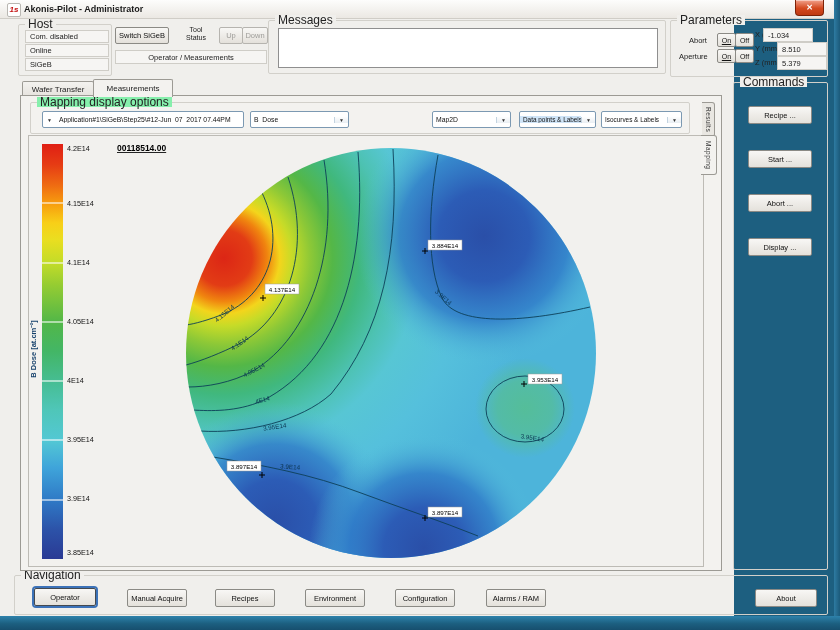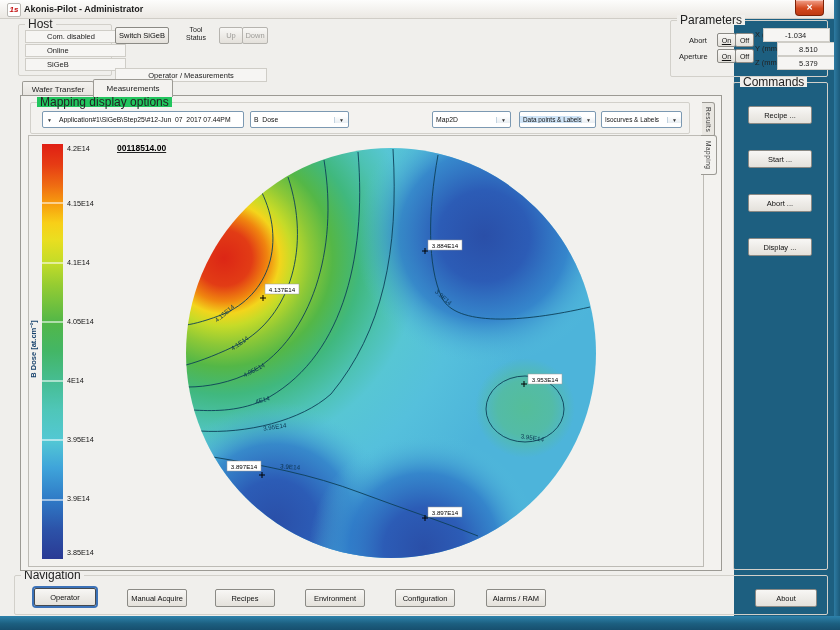--- a/index.html
+++ b/index.html
@@ -24,21 +24,21 @@
     background:linear-gradient(#f2a28d,#d4491f 55%,#bf3a12);
     border:1px solid #7e2207;border-top:none;border-radius:0 0 4px 4px;
     color:#fff;font-size:8px;font-weight:bold;display:flex;align-items:center;justify-content:center;
     box-shadow:inset 0 1px 0 rgba(255,255,255,.45)}
 
   
   .group{position:absolute;border:1px solid #d2d0ca;border-radius:2px}
   .gl{position:absolute;top:-6px;left:6px;background:#f0efec;font-size:12px;line-height:10px;padding:0 3px;color:#222;white-space:nowrap}
   .fld{position:absolute;background:#f6f5f3;border:1px solid #cfcdc7;font-size:7.5px;color:#222;
     display:flex;align-items:center;white-space:nowrap}
-  .fld.pad{padding-left:21px}
+  .fld.pad{padding-left:4px}
   .fld.ctr{justify-content:center}
   .btn{position:absolute;background:linear-gradient(#f8f7f5,#e4e1db);border:1px solid #8b8a85;border-radius:2px;
     font-size:7.5px;color:#111;display:flex;align-items:center;justify-content:center;white-space:nowrap;cursor:default}
   .btn.dis{color:#9e9d99;border-color:#b6b4af}
   .btn.def{box-shadow:0 0 0 2px #3c72b8;border-color:#44494f}
   .lbl{position:absolute;font-size:7.5px;color:#222;white-space:nowrap}
 
   
   .tab{position:absolute;border:1px solid #9c9a94;border-bottom:none;border-radius:2px 2px 0 0;
     font-size:8px;color:#222;display:flex;align-items:center;justify-content:center;white-space:nowrap}
@@ -76,22 +76,26 @@
     <div class="gl">Host</div>
     <div class="fld pad" style="left:6px;top:5px;width:78px;height:11px">Com. disabled</div>
     <div class="fld pad" style="left:6px;top:19px;width:78px;height:11px">Online</div>
     <div class="fld pad" style="left:6px;top:33px;width:78px;height:11px">SiGeB</div>
   </div>
 
   <div class="btn" style="left:115px;top:27px;width:52px;height:15px">Switch SiGeB</div>
   <div class="lbl" style="left:180px;top:26px;width:32px;font-size:7px;line-height:8px;text-align:center;white-space:normal">Tool Status</div>
   <div class="btn dis" style="left:219px;top:27px;width:22px;height:15px">Up</div>
   <div class="btn dis" style="left:242px;top:27px;width:24px;height:15px">Down</div>
-  <div class="fld ctr" style="left:115px;top:68px;width:150px;height:12px">Operator / Measurements</div>
-
+  <div class="fld ctr" style="left:115px;top:50px;width:150px;height:12px">Operator / Measurements</div>
+
+  <div class="group" style="left:268px;top:20px;width:396px;height:52px">
+    <div class="gl">Messages</div>
+    <div style="position:absolute;left:9px;top:7px;width:378px;height:38px;background:#fff;border:1px solid #8f8f8f;font-size:7.5px"></div>
+  </div>
 
   <div class="group" style="left:670px;top:20px;width:156px;height:55px">
     <div class="gl">Parameters</div>
     <div class="lbl" style="left:18px;top:15px">Abort</div>
     <div class="btn" style="left:46px;top:12px;width:17px;height:12px;font-size:7px;text-decoration:underline">On</div>
     <div class="btn" style="left:64px;top:12px;width:17px;height:12px;font-size:7px">Off</div>
     <div class="lbl" style="left:8px;top:31px">Aperture</div>
     <div class="btn" style="left:46px;top:28px;width:17px;height:12px;font-size:7px;text-decoration:underline">On</div>
     <div class="btn" style="left:64px;top:28px;width:17px;height:12px;font-size:7px">Off</div>
     <div class="lbl" style="left:84px;top:9px">X (mm)</div>
@@ -100,21 +104,21 @@
     <div class="fld pad" style="left:106px;top:21px;width:44px;height:12px">8.510</div>
     <div class="lbl" style="left:84px;top:37px">Z (mm)</div>
     <div class="fld pad" style="left:106px;top:35px;width:44px;height:12px">5.379</div>
   </div>
 
   <div class="tab inact" style="left:22px;top:81px;width:70px;height:14px">Wafer Transfer</div>
   <div class="tab act" style="left:93px;top:79px;width:78px;height:17px">Measurements</div>
   <div class="tabpanel"></div>
 
   <div class="group" style="left:30px;top:102px;width:658px;height:30px;z-index:3">
-    <div class="gl" style="background:#22c55e">Mapping display options</div>
+    <div class="gl" style="background:#86efac">Mapping display options</div>
   </div>
   <div class="combo" style="left:42px;top:111px;width:200px;height:15px;z-index:4">
     <span class="arr">▼</span>
     <span class="ct">Application#1\SiGeB\Step25\#12-Jun_07_2017 07.44PM</span>
   </div>
   <div class="combo" style="left:250px;top:111px;width:97px;height:15px;z-index:4">
     <span class="ct">B_Dose</span>
     <span class="arr rt">▼</span>
   </div>
   <div class="combo" style="left:432px;top:111px;width:77px;height:15px;z-index:4">

